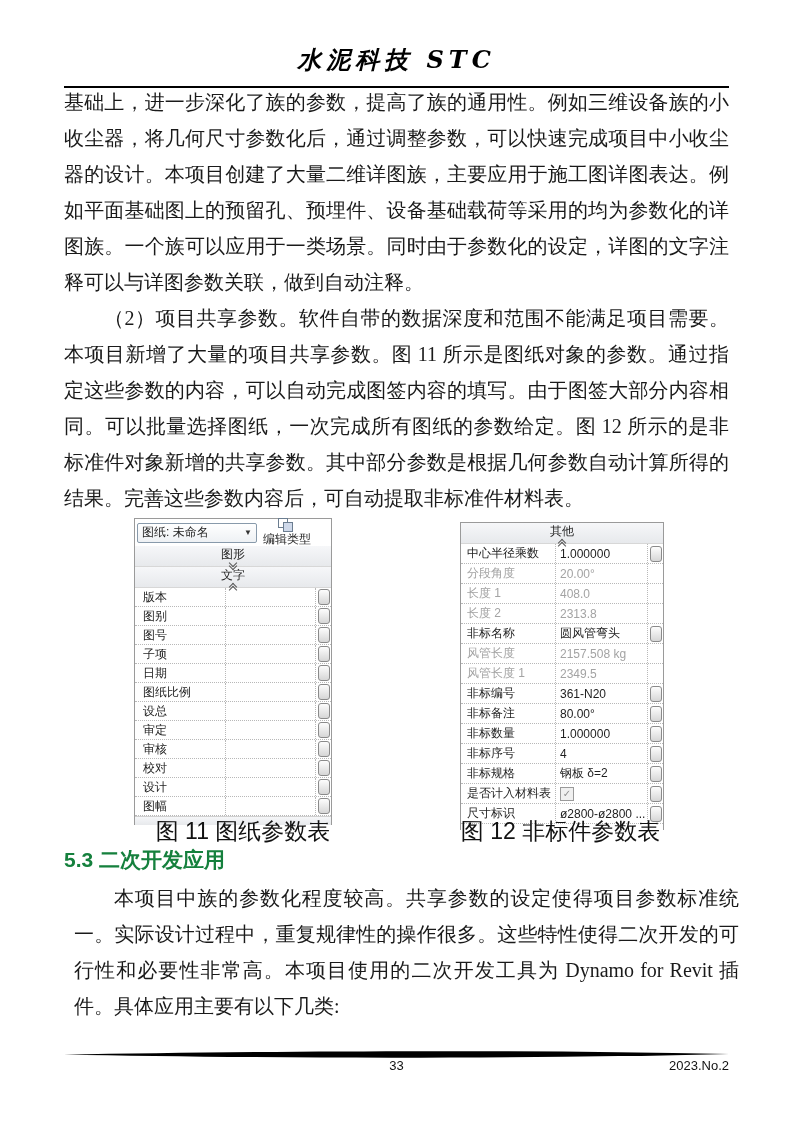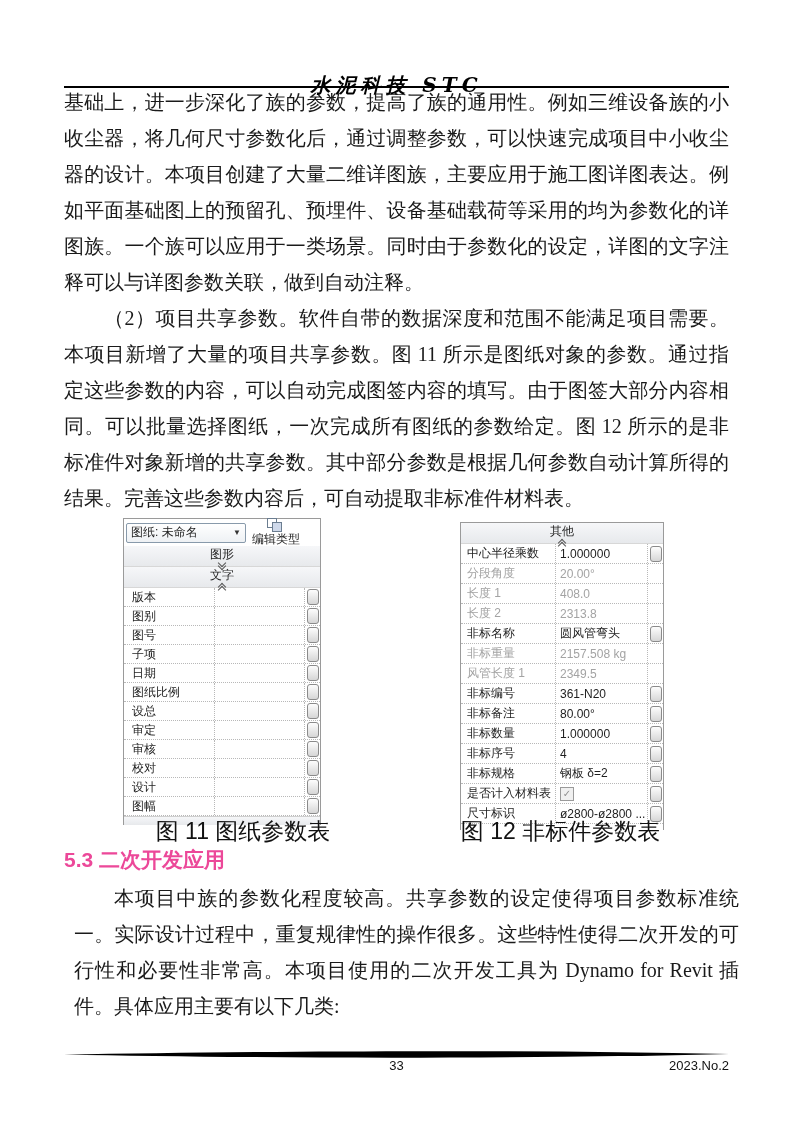--- a/index.html
+++ b/index.html
@@ -1,40 +1,40 @@
 <!DOCTYPE html>
 <html><head>
 <meta charset="utf-8">
 <style>
   html,body{margin:0;padding:0;background:#fff;}
   .page{position:relative;width:793px;height:1122px;background:#fff;overflow:hidden;
         font-family:"Liberation Serif",serif;color:#1c1c1c;}
   
   .jtitle{position:absolute;top:44px;left:64px;width:665px;text-align:center;
           font-family:"DejaVu Serif",serif;font-weight:bold;font-style:italic;
-          font-size:20px;letter-spacing:5px;color:#000;margin-top:28px;}
+          font-size:24px;letter-spacing:5px;color:#000;}
   .toprule{position:absolute;top:86px;left:64px;width:665px;height:0;
            border-top:2.5px solid #000;}
   
   .para{position:absolute;left:64px;width:665px;font-size:20px;line-height:36px;
         text-align:justify;text-justify:inter-ideograph;color:#1a1a1a;}
   .p1{top:84px;}
   .p2{top:300px;text-indent:2em;}
   .p3{top:880px;text-indent:2em;margin-left:10px;}
   .sheading{position:absolute;top:846px;left:64px;font-family:"Liberation Sans",sans-serif;
-            font-weight:bold;font-size:21px;color:#ec4899;}
+            font-weight:bold;font-size:21px;color:#15803d;}
   
   .caption{position:absolute;top:816px;font-family:"Liberation Sans",sans-serif;
            font-size:23px;color:#111;text-align:center;}
   .cap1{left:136px;width:214px;}
   .cap2{left:450px;width:221px;}
   
   .panel{position:absolute;background:#fff;font-family:"Liberation Sans",sans-serif;
          font-size:12px;color:#1e1e1e;border:1px solid #9a9a9a;border-bottom:none;}
-  .panel1{top:518px;left:123px;width:196px;}
+  .panel1{top:518px;left:134px;width:196px;}
   .panel2{top:522px;left:460px;width:202px;}
   .tsel{display:flex;align-items:center;height:27px;background:#fff;padding:0 2px;}
   .combo{flex:0 0 120px;height:20px;border:1px solid #889aab;border-radius:2px;
          background:linear-gradient(#fff,#eef1f4);display:flex;align-items:center;
          justify-content:space-between;padding:0 4px;box-sizing:border-box;}
   .carr{font-size:8px;color:#333;}
   .etype{display:flex;align-items:center;margin-left:6px;cursor:default;flex-direction:column;}
   .eticon{position:relative;width:15px;height:13px;margin-right:3px;display:inline-block;}
   .eticon i{position:absolute;border:1px solid #6b7d90;background:#fff;}
   .eticon i.b1{left:0;top:0;width:8px;height:8px;}
@@ -231,21 +231,21 @@
         <span class="pbtncol"></span>
       </div>
     <div class="prow">
         <span class="plabel">非标名称</span>
         <span class="pvalue">圆风管弯头</span>
         <span class="pbtncol">
           <span class="pbtn"></span>
         </span>
       </div>
     <div class="prow dis">
-        <span class="plabel">非标重量</span>
+        <span class="plabel">风管长度</span>
         <span class="pvalue">2157.508 kg</span>
         <span class="pbtncol"></span>
       </div>
     <div class="prow dis">
         <span class="plabel">风管长度 1</span>
         <span class="pvalue">2349.5</span>
         <span class="pbtncol"></span>
       </div>
     <div class="prow">
         <span class="plabel">非标编号</span>

